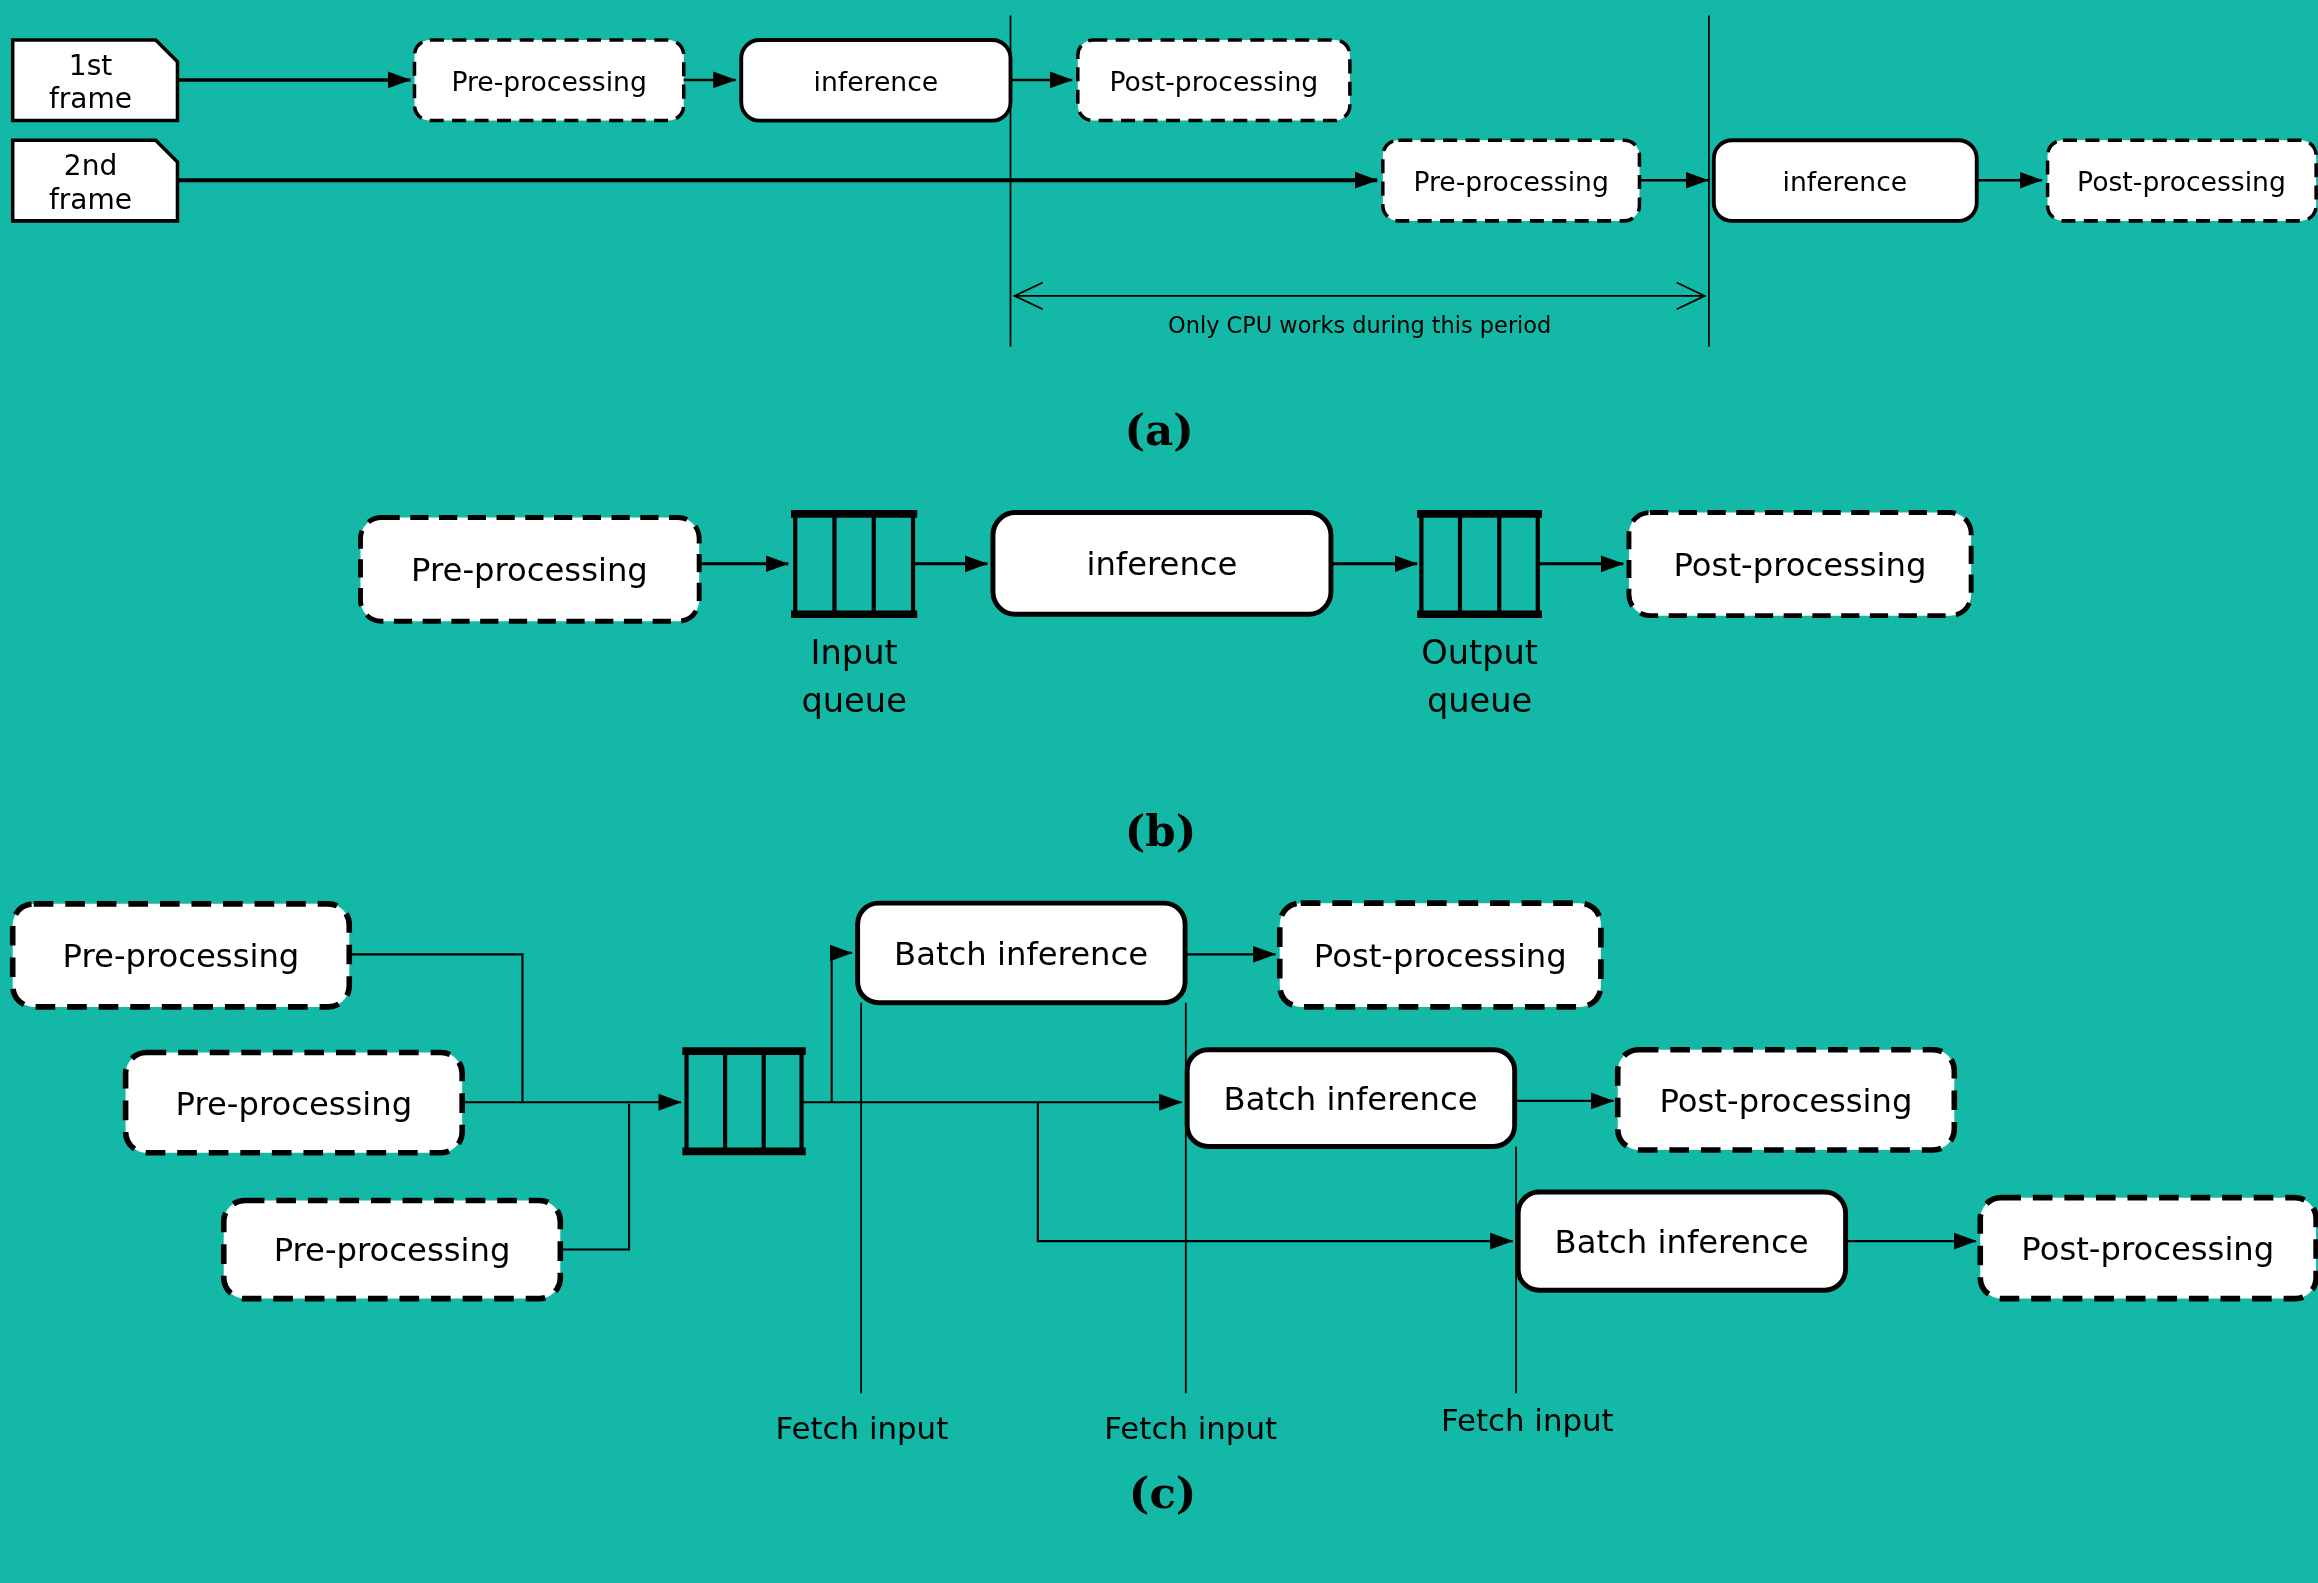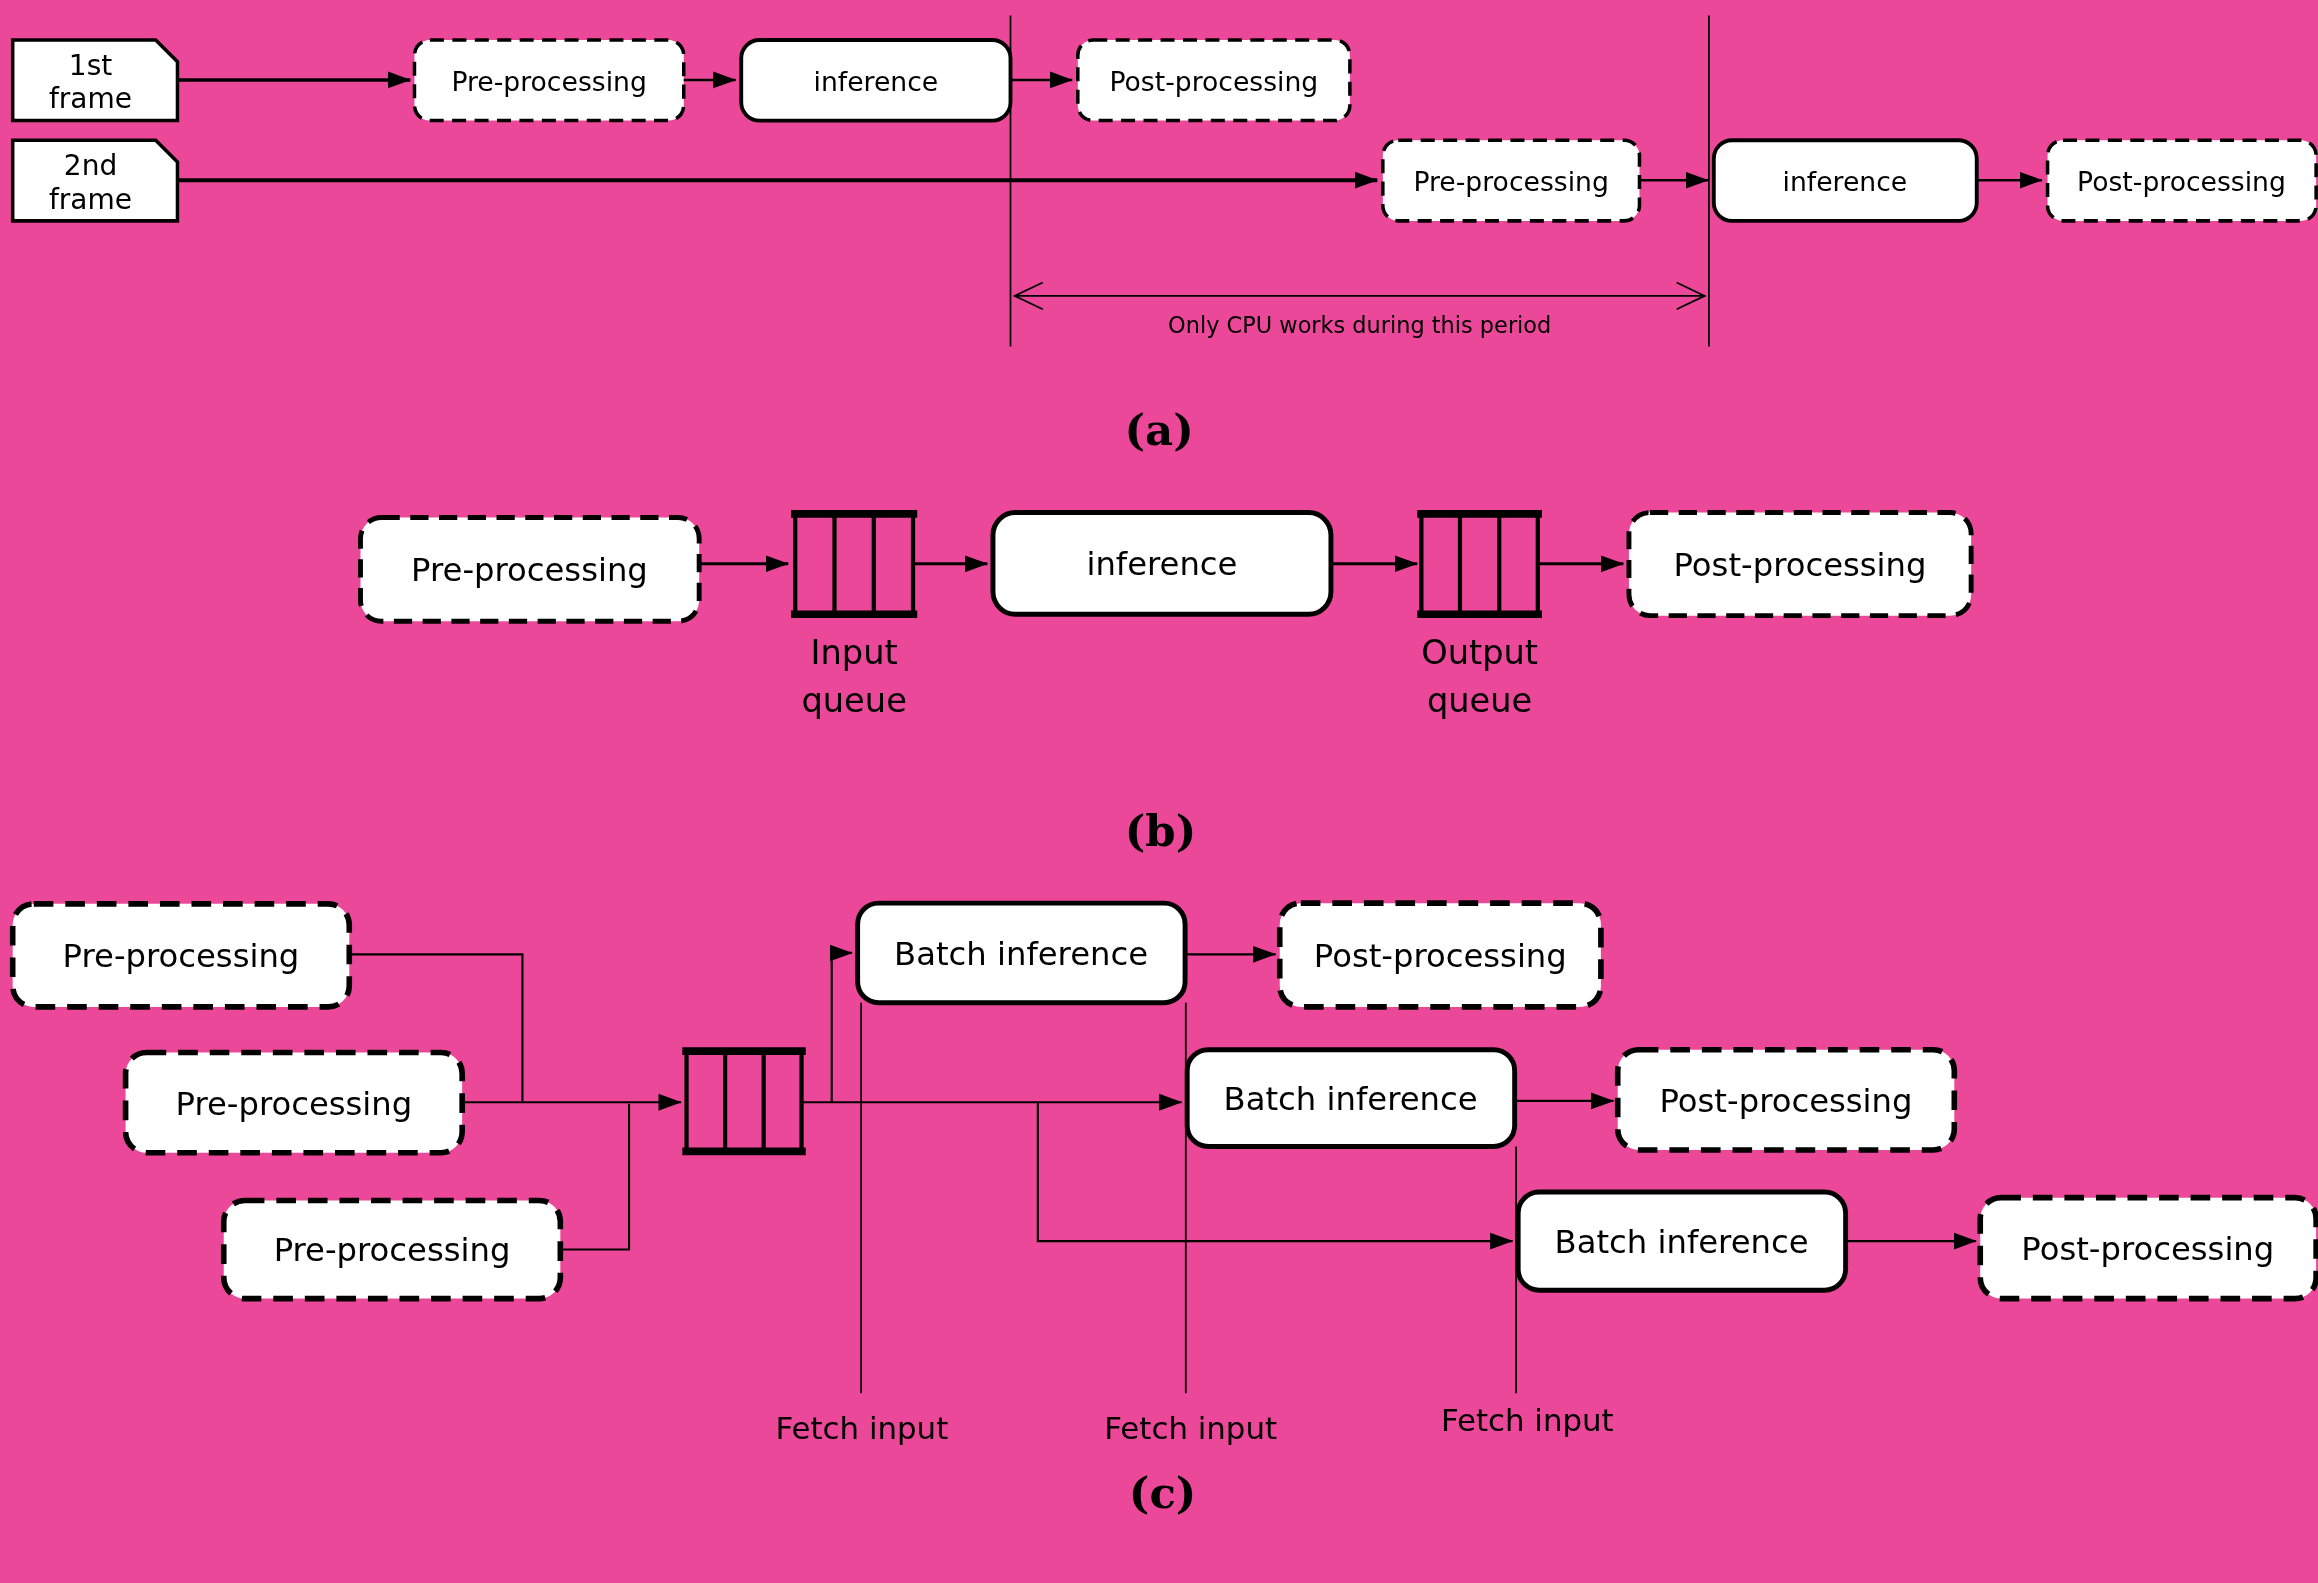--- a/index.html
+++ b/index.html
@@ -4,21 +4,21 @@
 <style>
   html, body {
     margin: 0;
     padding: 0;
     background: #ffffff;
   }
   .figure-canvas {
     position: relative;
     width: 2319px;
     height: 1584px;
-    background: #ec4899;
+    background: #14b8a6;
     font-family: "DejaVu Sans", "Liberation Sans", sans-serif;
   }
   svg text {
     fill: #000000;
     text-anchor: middle;
     dominant-baseline: central;
   }
   .lbl-a   { font-size: 38px; }
   .lbl-frame { font-size: 40px; }
   .lbl-b   { font-size: 46px; }

